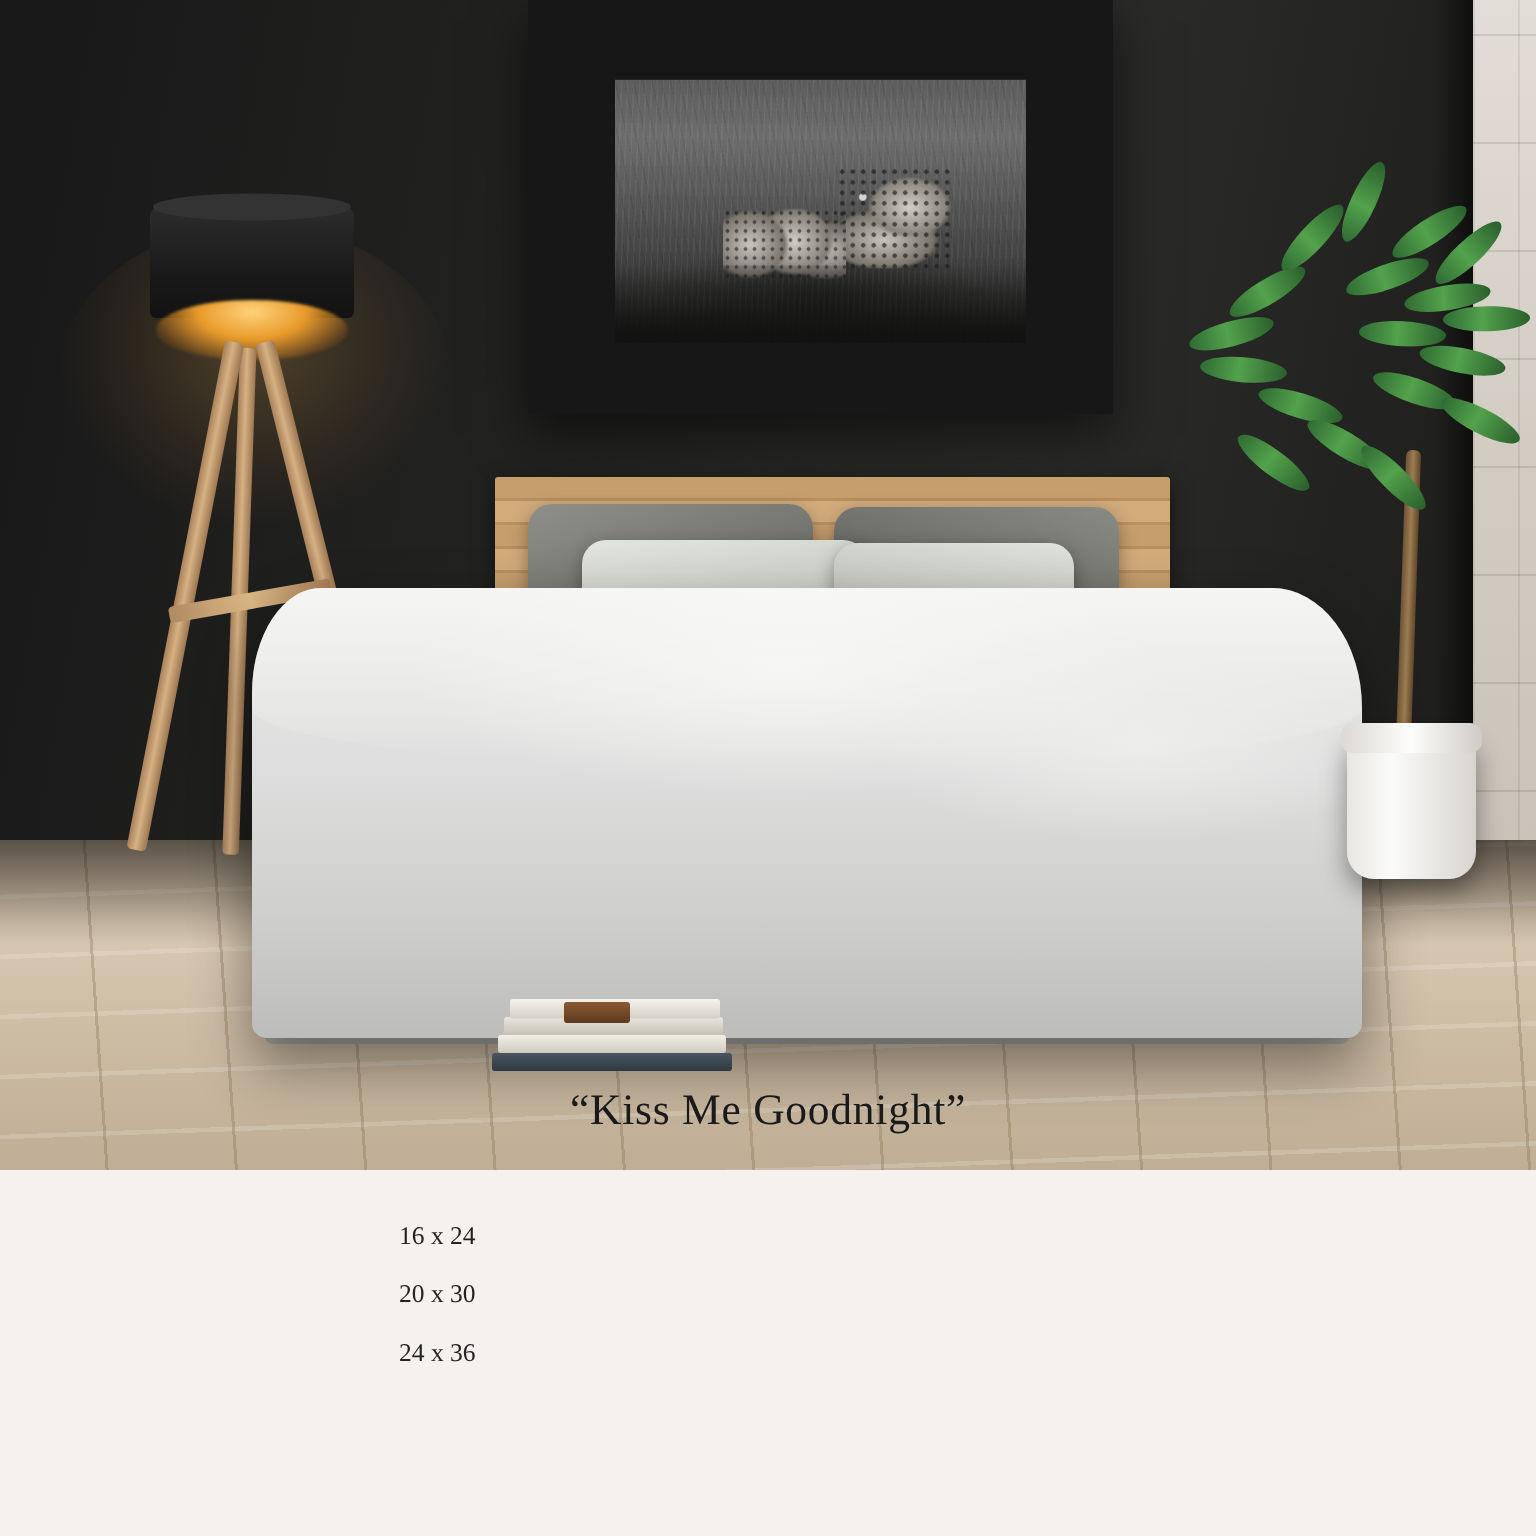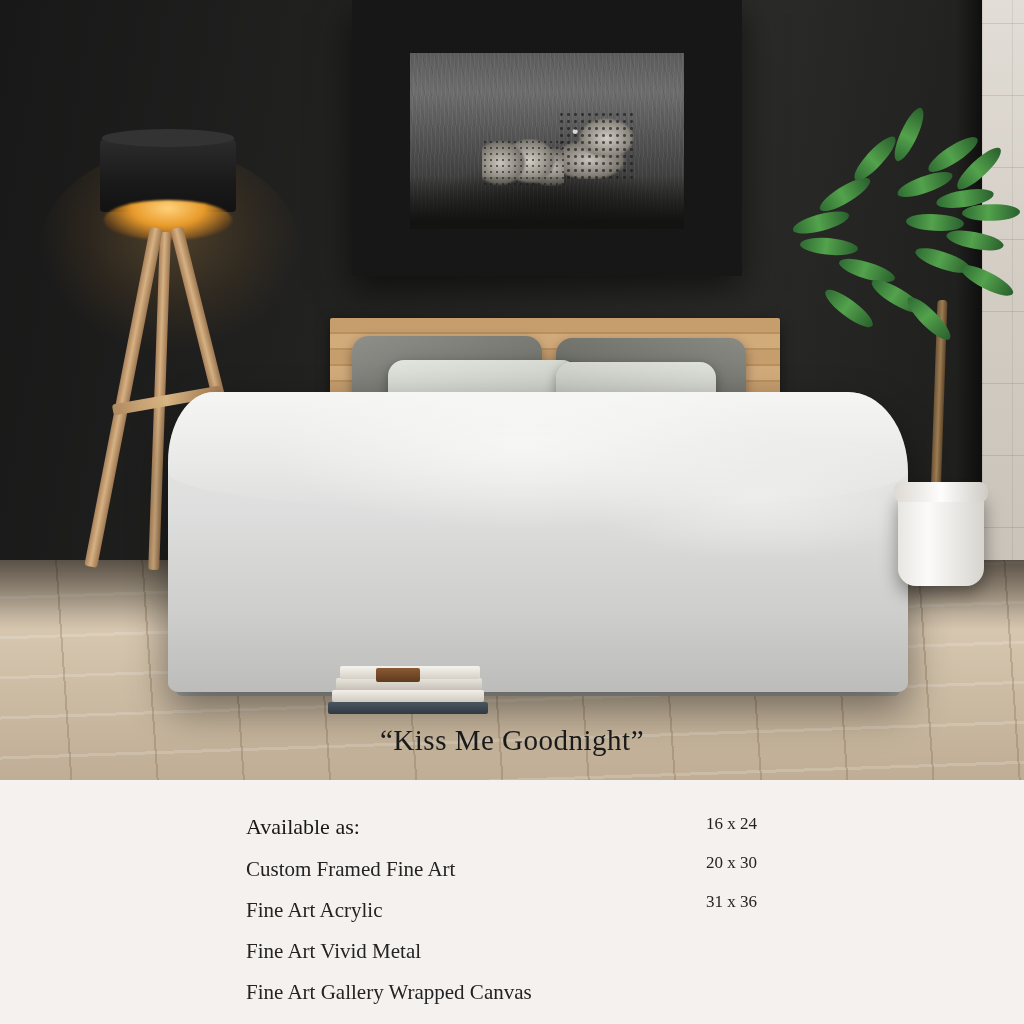--- a/index.html
+++ b/index.html
@@ -403,28 +403,21 @@
       <div class="lf" style="left:962px; top:204px; transform:rotate(2deg);"></div>
       <div class="lf" style="left:900px; top:310px; transform:rotate(48deg);"></div>
       <div class="lf" style="left:820px; top:300px; transform:rotate(40deg);"></div>
     </div>
 
     <div class="art-title">“Kiss Me Goodnight”</div>
   </div>
 
   <div class="info">
     <div class="info-inner">
-      <div class="col-left">
-        <div class="hdr">Available as:</div>
-        <div class="row">Custom Framed Fine Art</div>
-        <div class="row">Fine Art Acrylic</div>
-        <div class="row">Fine Art Vivid Metal</div>
-        <div class="row">Fine Art Gallery Wrapped Canvas</div>
-      </div>
       <div class="col-right">
         <div class="row-size">16 x 24</div>
         <div class="row-size">20 x 30</div>
-        <div class="row-size">31 x 36</div>
+        <div class="row-size">24 x 36</div>
       </div>
     </div>
   </div>
 
 </div>
 
 </body></html>

